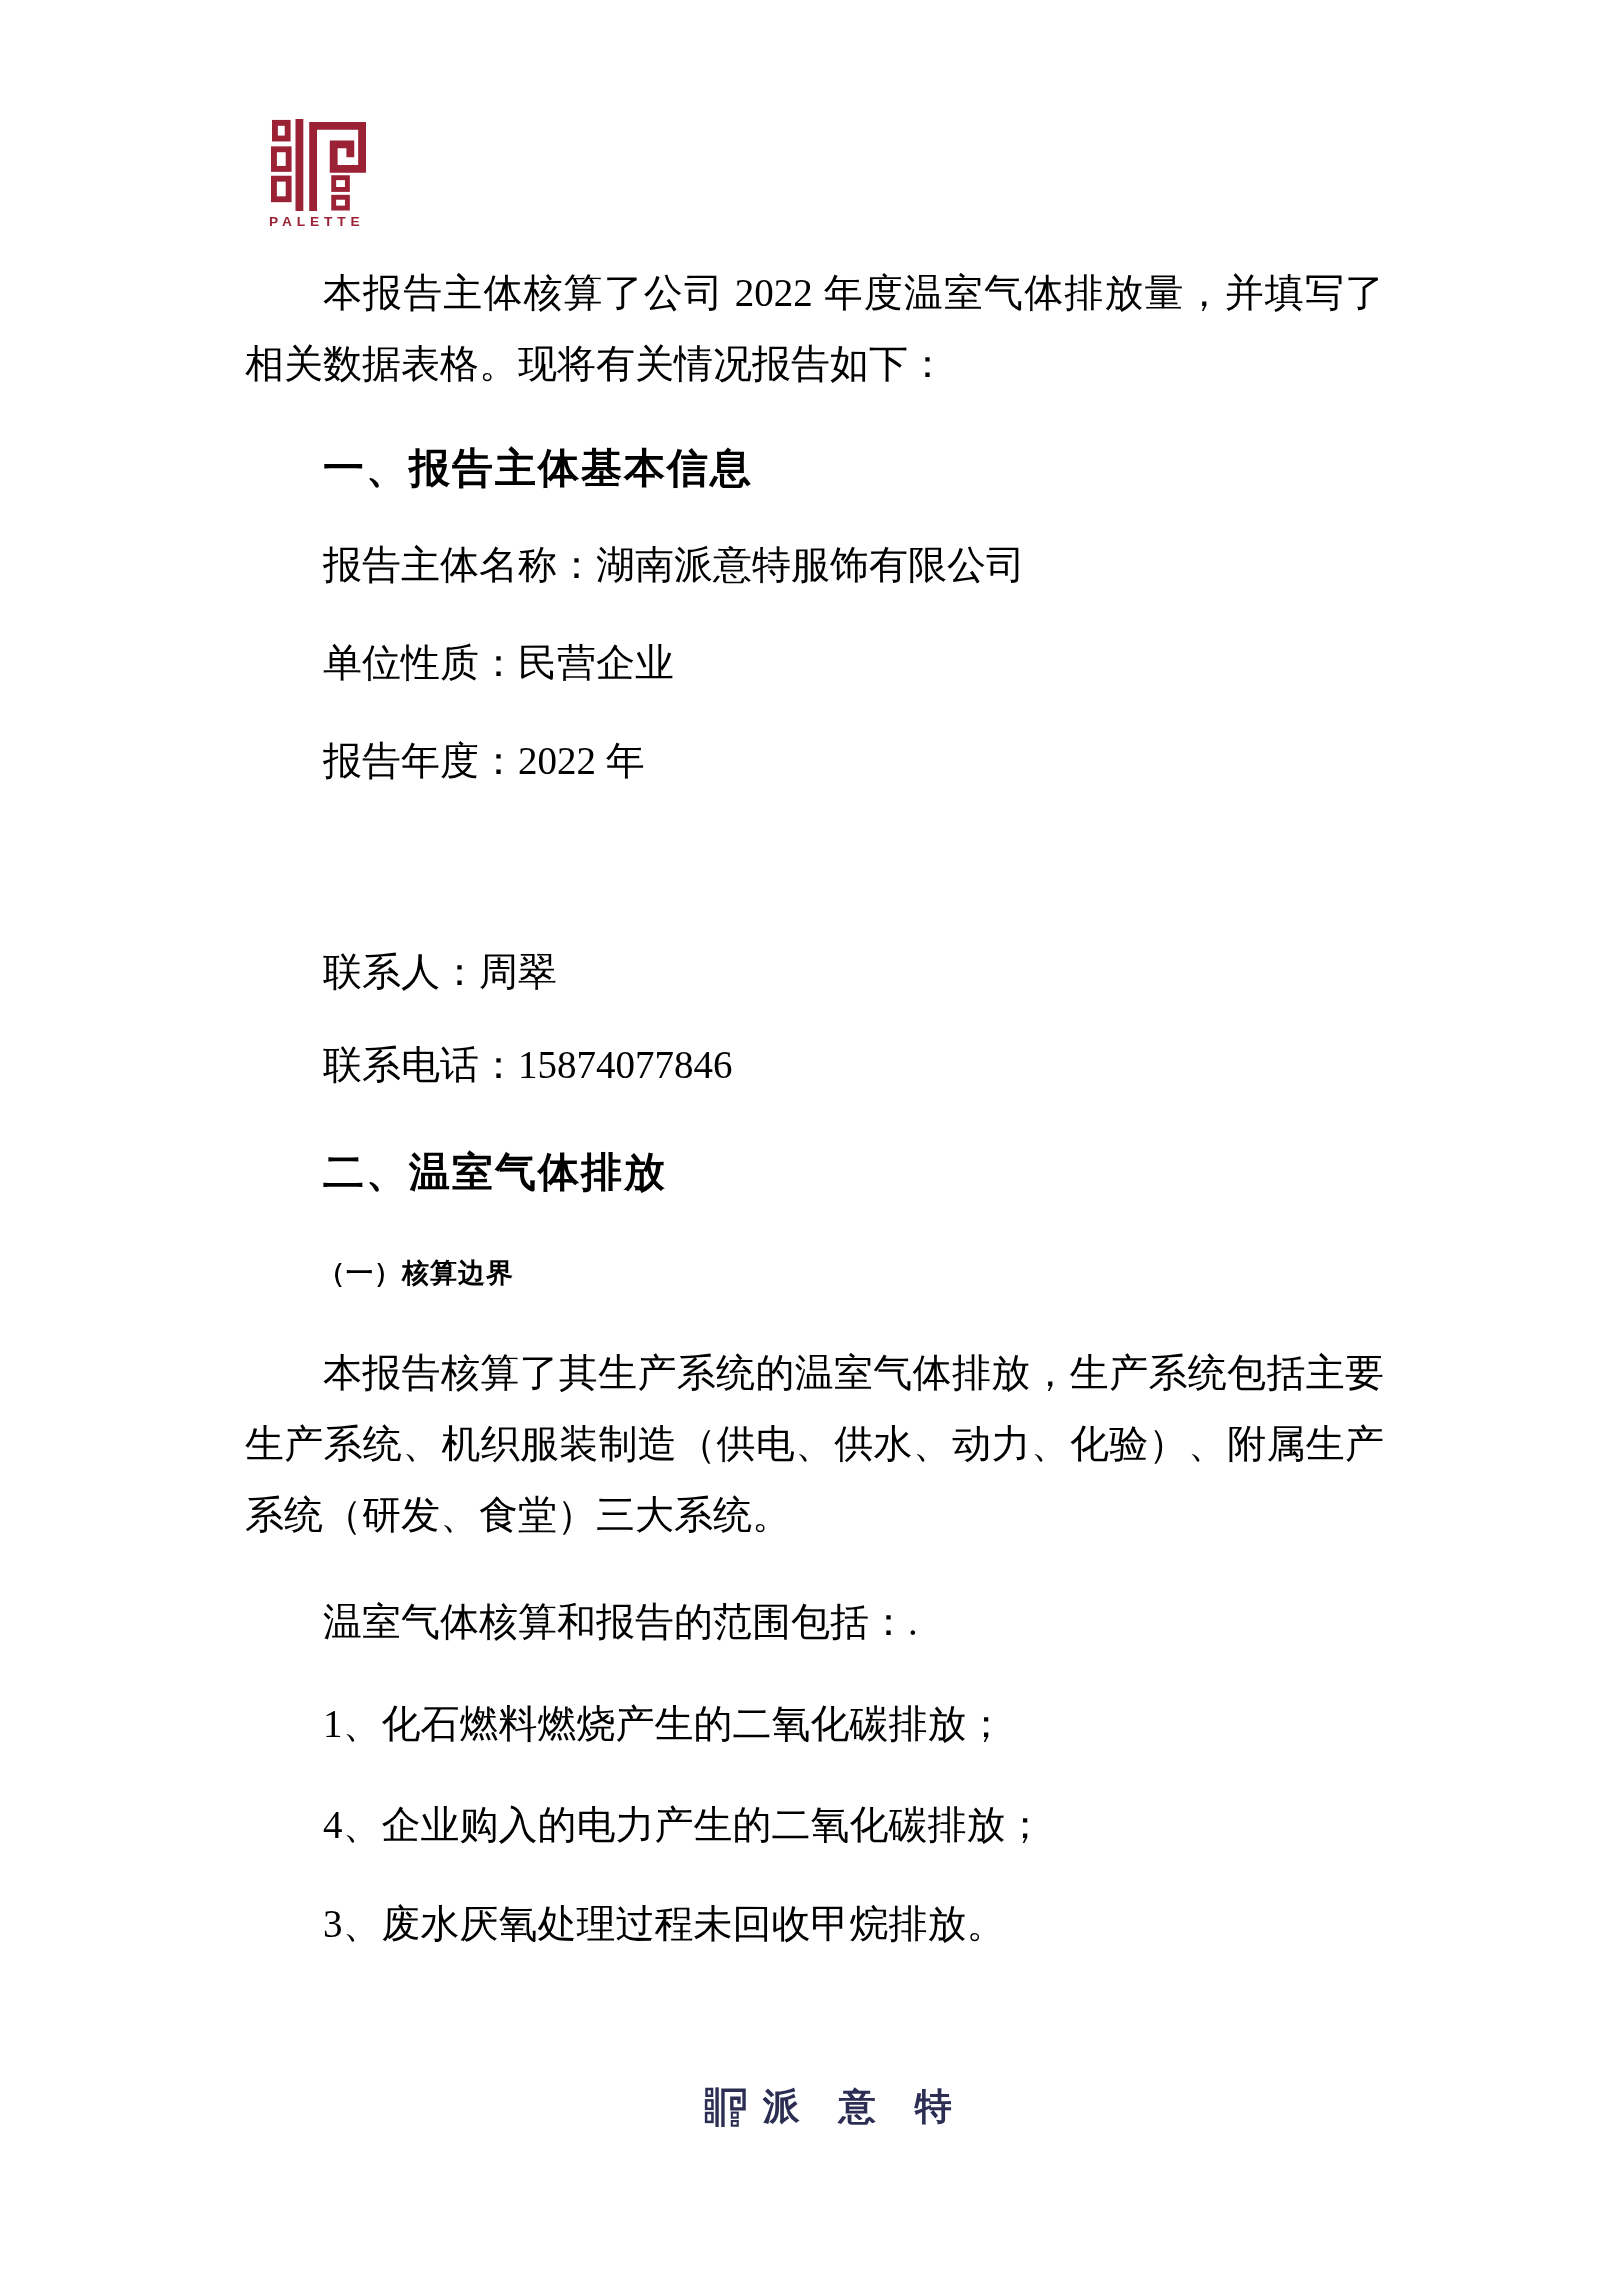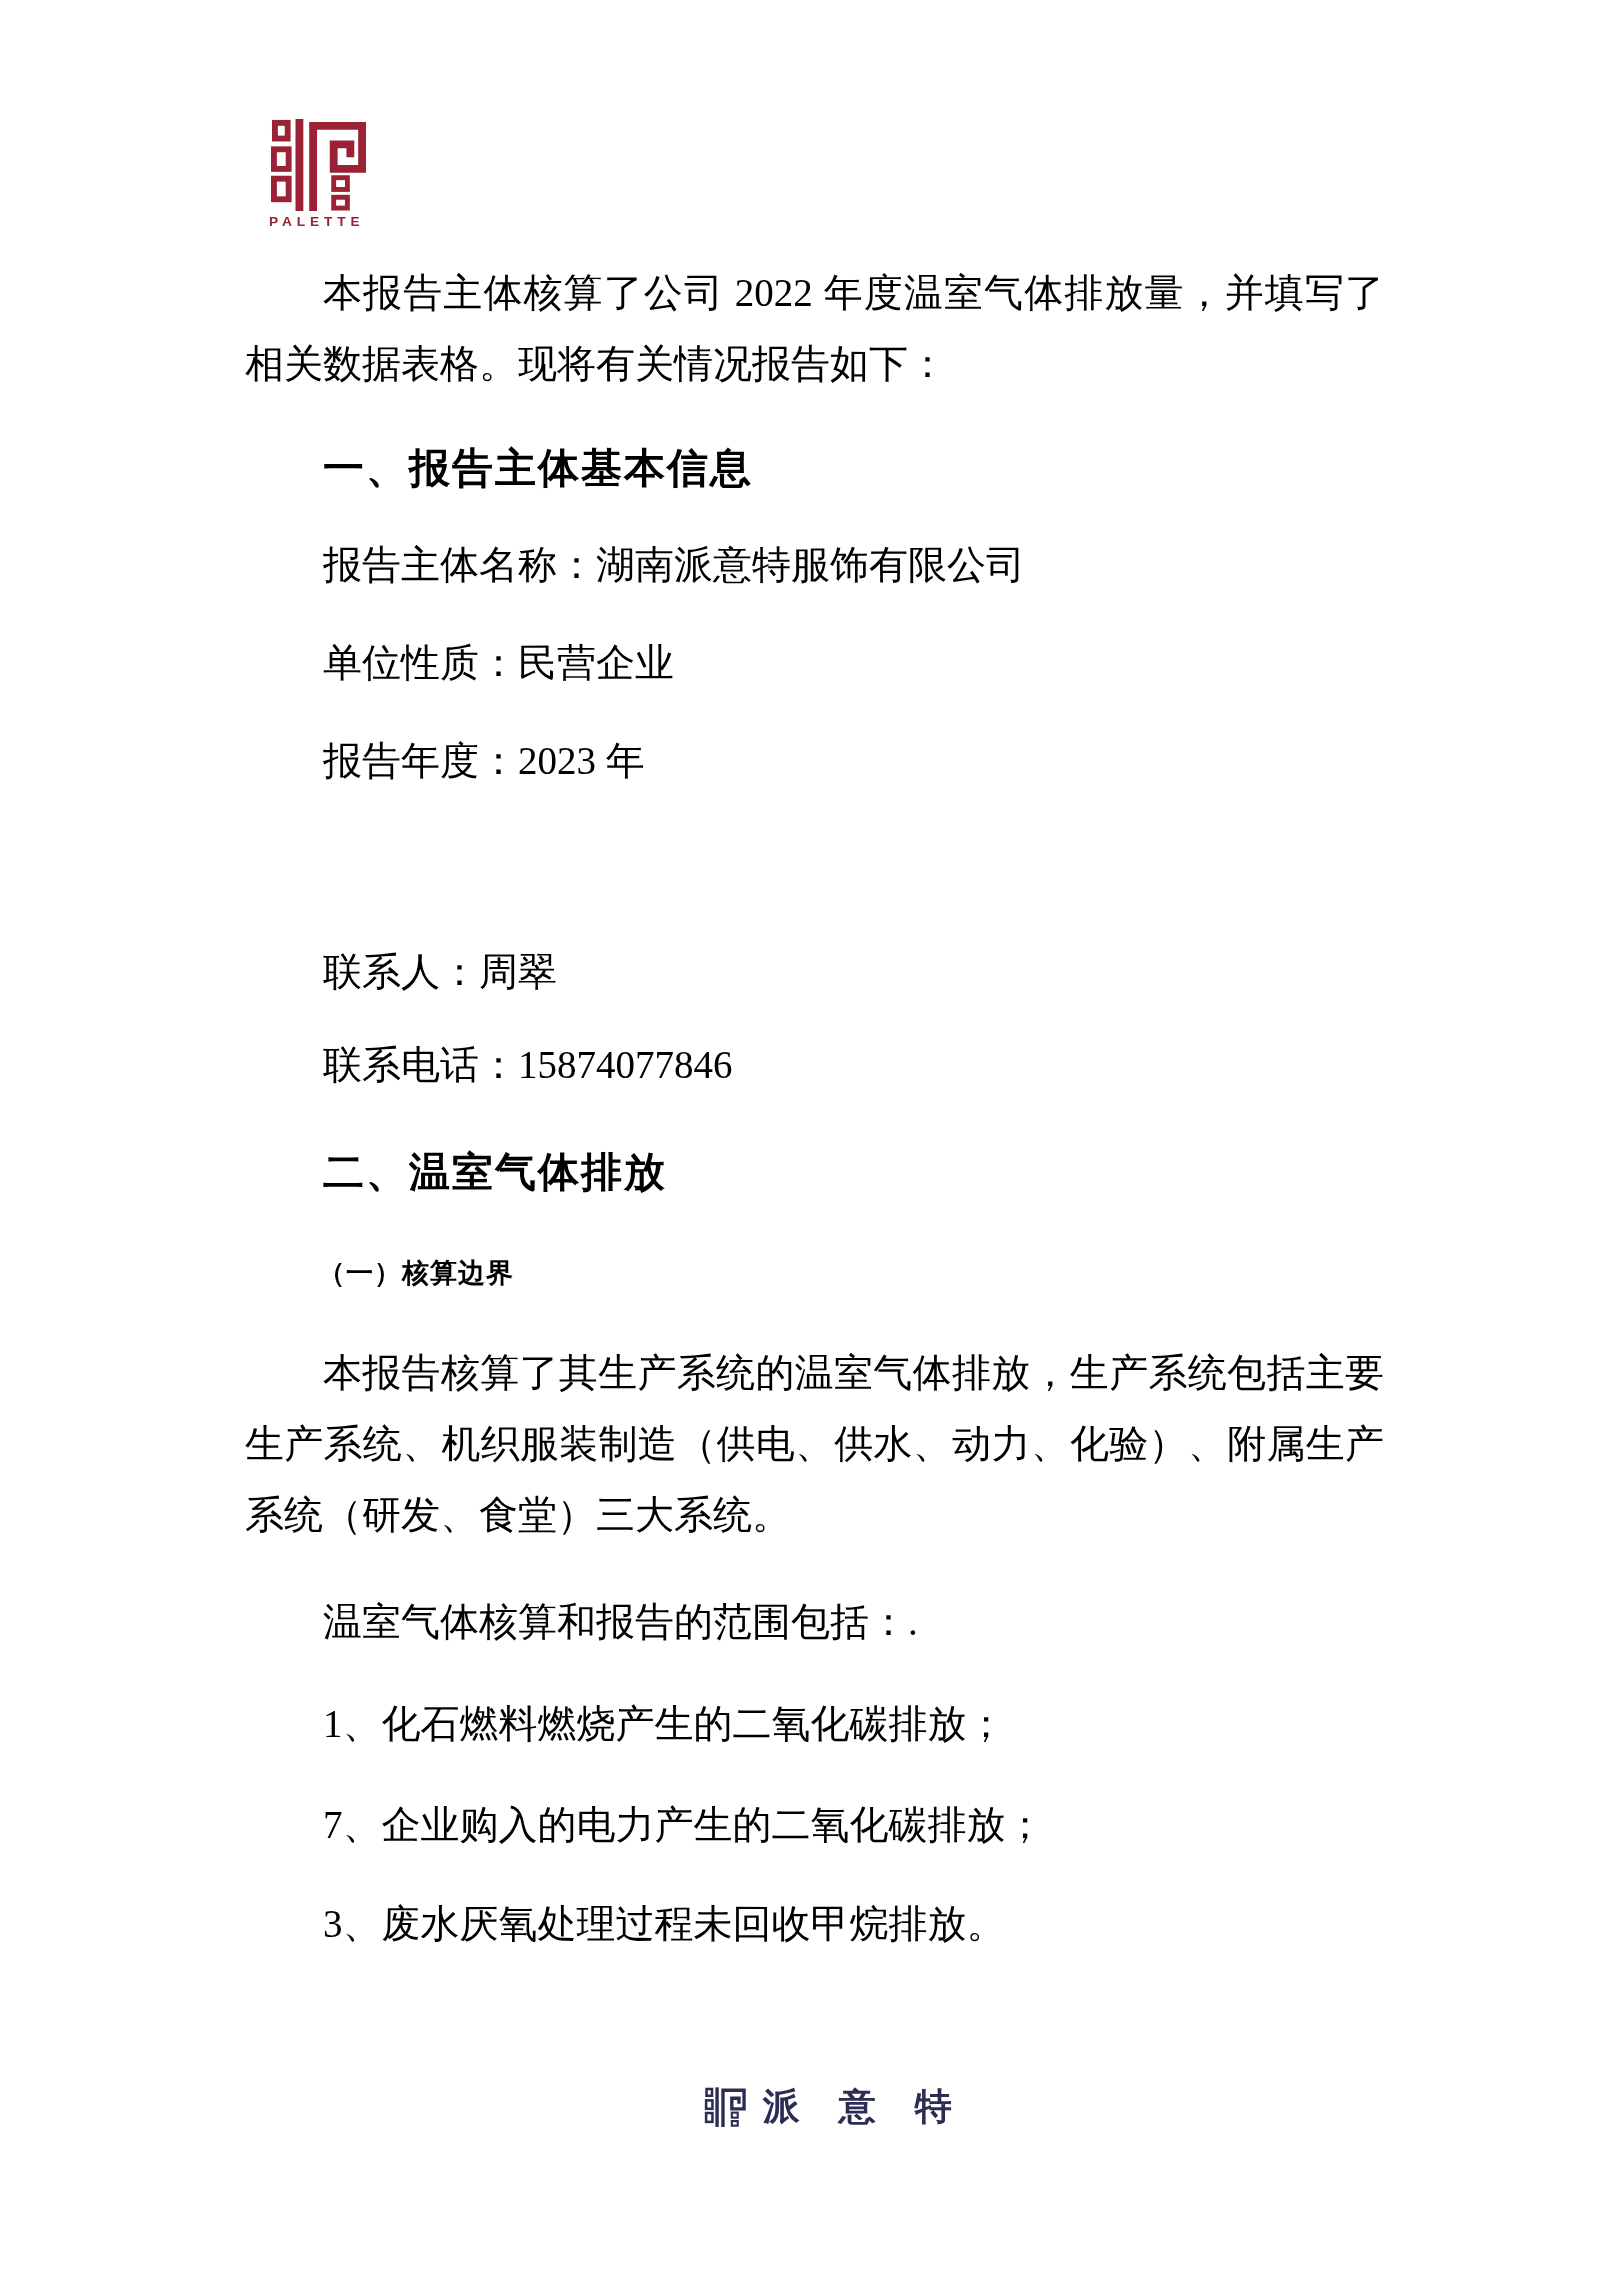--- a/index.html
+++ b/index.html
@@ -90,34 +90,34 @@
       </svg>
     <span class="logo-wordmark">PALETTE</span>
   </div>
 
   <div class="abs para" style="top:257px">本报告主体核算了公司 2022 年度温室气体排放量，并填写了相关数据表格。现将有关情况报告如下：</div>
 
   <div class="abs h-main" style="top:445px">一、报告主体基本信息</div>
 
   <div class="abs line" style="top:542px">报告主体名称：湖南派意特服饰有限公司</div>
   <div class="abs line" style="top:640px">单位性质：民营企业</div>
-  <div class="abs line" style="top:738px">报告年度：2023 年</div>
+  <div class="abs line" style="top:738px">报告年度：2022 年</div>
   <div class="abs line" style="top:949px">联系人：周翠</div>
   <div class="abs line" style="top:1042px">联系电话：15874077846</div>
 
   <div class="abs h-main" style="top:1149px">二、温室气体排放</div>
 
   <div class="abs h-sub" style="top:1251px">（一）核算边界</div>
 
   <div class="abs para" style="top:1337px">本报告核算了其生产系统的温室气体排放，生产系统包括主要生产系统、机织服装制造（供电、供水、动力、化验）、附属生产系统（研发、食堂）三大系统。</div>
 
   <div class="abs line" style="top:1599px">温室气体核算和报告的范围包括：.</div>
 
   <div class="abs line" style="top:1701px">1、化石燃料燃烧产生的二氧化碳排放；</div>
-  <div class="abs line" style="top:1802px">7、企业购入的电力产生的二氧化碳排放；</div>
+  <div class="abs line" style="top:1802px">4、企业购入的电力产生的二氧化碳排放；</div>
   <div class="abs line" style="top:1901px">3、废水厌氧处理过程未回收甲烷排放。</div>
 
   <div class="abs footer-logo">
     <svg class="mark" viewBox="0 0 102 97">
         <use href="#maze-logo"></use>
       </svg>
     <span class="footer-wordmark">派意特</span>
   </div>
 
 </div>

